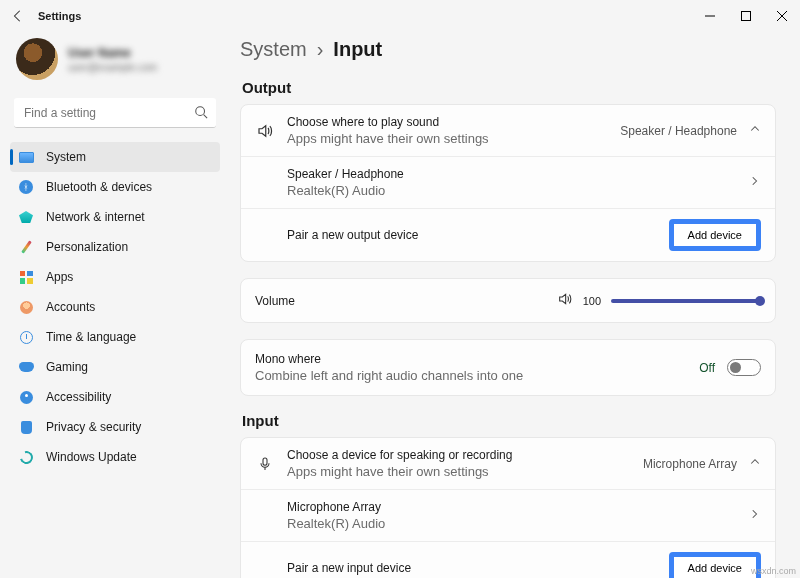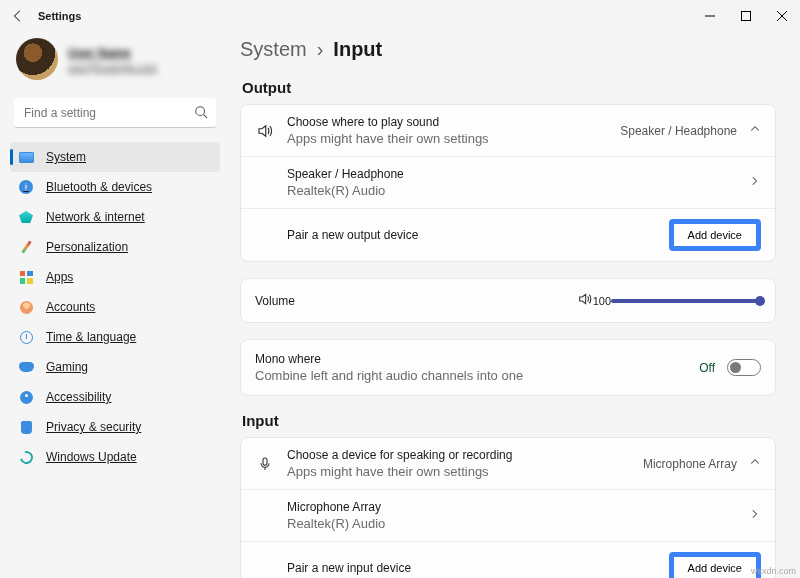--- a/index.html
+++ b/index.html
@@ -7,21 +7,21 @@
   
   
   .titlebar { height: 32px; display: flex; align-items: center; padding: 0 0 0 8px; background: #f5f5f5; font-weight: bold; }
   .titlebar .back { width: 20px; display: flex; justify-content: center; cursor: pointer; }
   .titlebar .title { margin-left: 10px; font-size: 11px; }
   .win-controls { margin-left: auto; display: flex; }
   .win-btn { width: 36px; height: 32px; display: flex; align-items: center; justify-content: center; cursor: pointer; }
   
   
   .layout { display: flex; height: calc(100% - 32px); }
-  .sidebar { width: 230px; padding: 0 10px; text-decoration: underline; }
+  .sidebar { width: 230px; padding: 0 10px; }
   .main { flex: 1; padding: 0 24px 0 10px; overflow: hidden; position: relative; }
   
   
   .profile { display: flex; align-items: center; gap: 10px; padding: 6px 6px 18px 6px; }
   .avatar { width: 42px; height: 42px; border-radius: 50%; background: radial-gradient(circle at 40% 35%, #8b5a2b 0 25%, #3b2a1a 25% 60%, #c9a063 60%); }
   .profile-text { display: flex; flex-direction: column; gap: 2px; filter: blur(3px); }
   .profile-name { font-weight: 600; font-size: 12px; }
   .profile-sub { font-size: 10px; color: #666; }
   
   .search { position: relative; margin: 0 4px 14px 4px; }
@@ -48,21 +48,21 @@
   .row-text { display: flex; flex-direction: column; }
   .row-title { font-size: 12px; }
   .row-sub { font-size: 13px; color: #6b6b6b; margin-top: 2px; }
   .row-right { margin-left: auto; display: flex; align-items: center; gap: 12px; }
   .caret { color: #555; }
   .pill-btn { background: #fff; border: 5px solid #3b82f6; border-radius: 4px; padding: 5px 14px; font-size: 11px; cursor: pointer; }
   
   
   .vol-row { padding: 12px 14px; display: flex; align-items: center; }
   .vol-label { font-size: 12px; }
-  .vol-controls { margin-left: auto; display: flex; align-items: center; }
+  .vol-controls { margin-left: auto; display: flex; align-items: center; gap: 10px; }
   .vol-num { font-size: 11px; }
   .slider { width: 150px; height: 4px; background: #444fa6; border-radius: 2px; position: relative; }
   .slider .thumb { position: absolute; right: -4px; top: -3px; width: 10px; height: 10px; border-radius: 50%; background: #444fa6; }
   
   
   .toggle { width: 34px; height: 17px; border-radius: 9px; border: 1px solid #7a7a7a; background: #fff; position: relative; }
   .toggle .knob { position: absolute; left: 2px; top: 2px; width: 11px; height: 11px; border-radius: 50%; background: #7a7a7a; }
   
   
   .ic-system { width:15px; height:11px; border:1.3px solid #3a8dde; border-radius:1px; background:linear-gradient(#6cb6ff,#3a8dde);}

